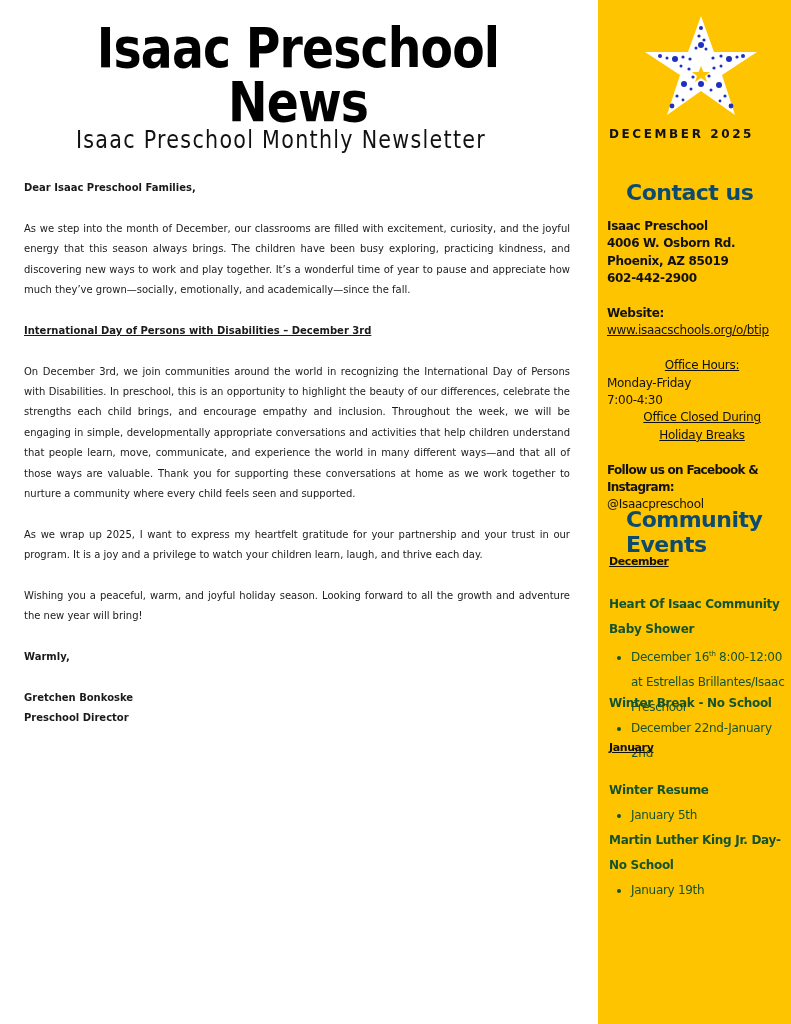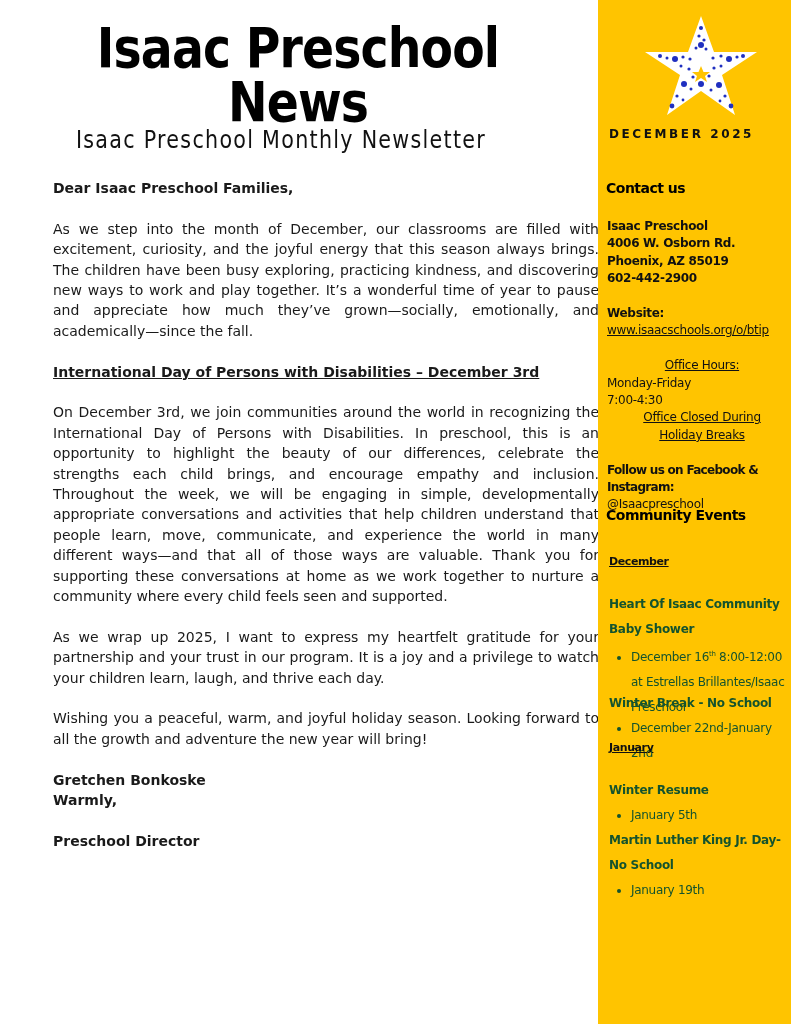--- a/index.html
+++ b/index.html
@@ -3,28 +3,28 @@
 <meta charset="utf-8">
 <style>
   html, body { margin:0; padding:0; }
   body { width:791px; height:1024px; position:relative; background:#ffffff; overflow:hidden; font-family:"Liberation Sans", "DejaVu Sans", sans-serif; color:#111; }
   .main { position:absolute; left:0; top:0; width:586px; height:1024px; }
   .sidebar { position:absolute; left:586px; top:0; width:205px; height:1024px; background:#FFC400;margin-left:12px; }
   .title { position:absolute; left:0; width:596px; text-align:center; font-family:"DejaVu Sans", sans-serif; font-weight:bold; font-size:55px; line-height:56px; letter-spacing:-1px; color:#000; transform:scaleX(0.86); transform-origin:center; }
   .title.l1 { top:20px; }
   .title.l2 { top:74px; }
   .subtitle { position:absolute; left:0; width:562px; top:126px; text-align:center; font-family:"DejaVu Sans", sans-serif; font-size:24px; letter-spacing:1.5px; color:#111; transform:scaleX(0.86); }
-  .body { position:absolute; left:24px; top:178px; width:546px; font-family:"DejaVu Sans", sans-serif; font-size:14px; line-height:20.4px; color:#1a1a1a;margin-left:29px; }
+  .body { position:absolute; left:24px; top:178px; width:546px; font-family:"DejaVu Sans", sans-serif; font-size:10px; line-height:20.4px; color:#1a1a1a; }
   .body p { margin:0 0 20.4px 0; text-align:justify; }
   .body .bold { font-weight:bold; }
   .body .uline { text-decoration:underline; font-weight:bold; }
   .body .nm { margin:0; }
   .sidebar .star { position:absolute; left:45px; top:14px; width:116px; height:104px; }
   .date { position:absolute; left:11px; top:127px; font-weight:bold; font-size:12px; letter-spacing:2.6px; color:#111; font-family:"DejaVu Sans", sans-serif; }
-  .h2 { position:absolute; left:8px; font-weight:bold; font-size:14px; color:#000000; font-family:"DejaVu Sans", sans-serif; letter-spacing:-0.5px; }
+  .h2 { position:absolute; left:28px; font-weight:bold; font-size:22px; color:#0c4a6e; font-family:"DejaVu Sans", sans-serif; letter-spacing:-0.5px; }
   .sb { position:absolute; left:9px; width:190px; font-family:"DejaVu Sans", sans-serif; font-size:12px; line-height:17.4px; color:#111; letter-spacing:-0.3px; }
   .sb .b { font-weight:bold; }
   .sb .u { text-decoration:underline; }
   .sb .ub { text-decoration:underline; font-weight:normal;text-align:center; }
   .month { position:absolute; left:11px; font-family:"DejaVu Sans", sans-serif; font-weight:bold; font-size:11px; text-decoration:underline; color:#111; letter-spacing:-0.4px; }
   .event { position:absolute; left:11px; width:186px; font-family:"DejaVu Sans", sans-serif; font-size:12px; line-height:25px; color:#14532d; letter-spacing:-0.3px; }
   .event .et { font-weight:bold; }
   .event ul { margin:0; padding-left:22px; }
   .event li { margin:0; }
   sup { font-size:7px; }
@@ -37,22 +37,22 @@
   <div class="title l2">News</div>
   <div class="subtitle">Isaac Preschool Monthly Newsletter</div>
 
   <div class="body">
     <p class="bold">Dear Isaac Preschool Families,</p>
     <p>As we step into the month of December, our classrooms are filled with excitement, curiosity, and the joyful energy that this season always brings. The children have been busy exploring, practicing kindness, and discovering new ways to work and play together. It’s a wonderful time of year to pause and appreciate how much they’ve grown—socially, emotionally, and academically—since the fall.</p>
     <p class="uline">International Day of Persons with Disabilities – December 3rd</p>
     <p>On December 3rd, we join communities around the world in recognizing the International Day of Persons with Disabilities. In preschool, this is an opportunity to highlight the beauty of our differences, celebrate the strengths each child brings, and encourage empathy and inclusion. Throughout the week, we will be engaging in simple, developmentally appropriate conversations and activities that help children understand that people learn, move, communicate, and experience the world in many different ways—and that all of those ways are valuable. Thank you for supporting these conversations at home as we work together to nurture a community where every child feels seen and supported.</p>
     <p>As we wrap up 2025, I want to express my heartfelt gratitude for your partnership and your trust in our program. It is a joy and a privilege to watch your children learn, laugh, and thrive each day.</p>
     <p>Wishing you a peaceful, warm, and joyful holiday season. Looking forward to all the growth and adventure the new year will bring!</p>
+    <p class="bold">Warmly,</p>
     <p class="bold nm">Gretchen Bonkoske</p>
-    <p class="bold">Warmly,</p>
     <p class="bold nm">Preschool Director</p>
   </div>
 </div>
 
 <div class="sidebar">
   <svg class="star" viewBox="0 0 116 104">
     <polygon points="58,2 71,38 114,38 79,61 92,101 58,77 24,101 37,61 2,38 45,38" fill="#ffffff"></polygon>
     <g fill="#1f2fc0">
       <circle cx="58" cy="14" r="2"></circle>
         <circle cx="56" cy="22" r="1.6"></circle>

